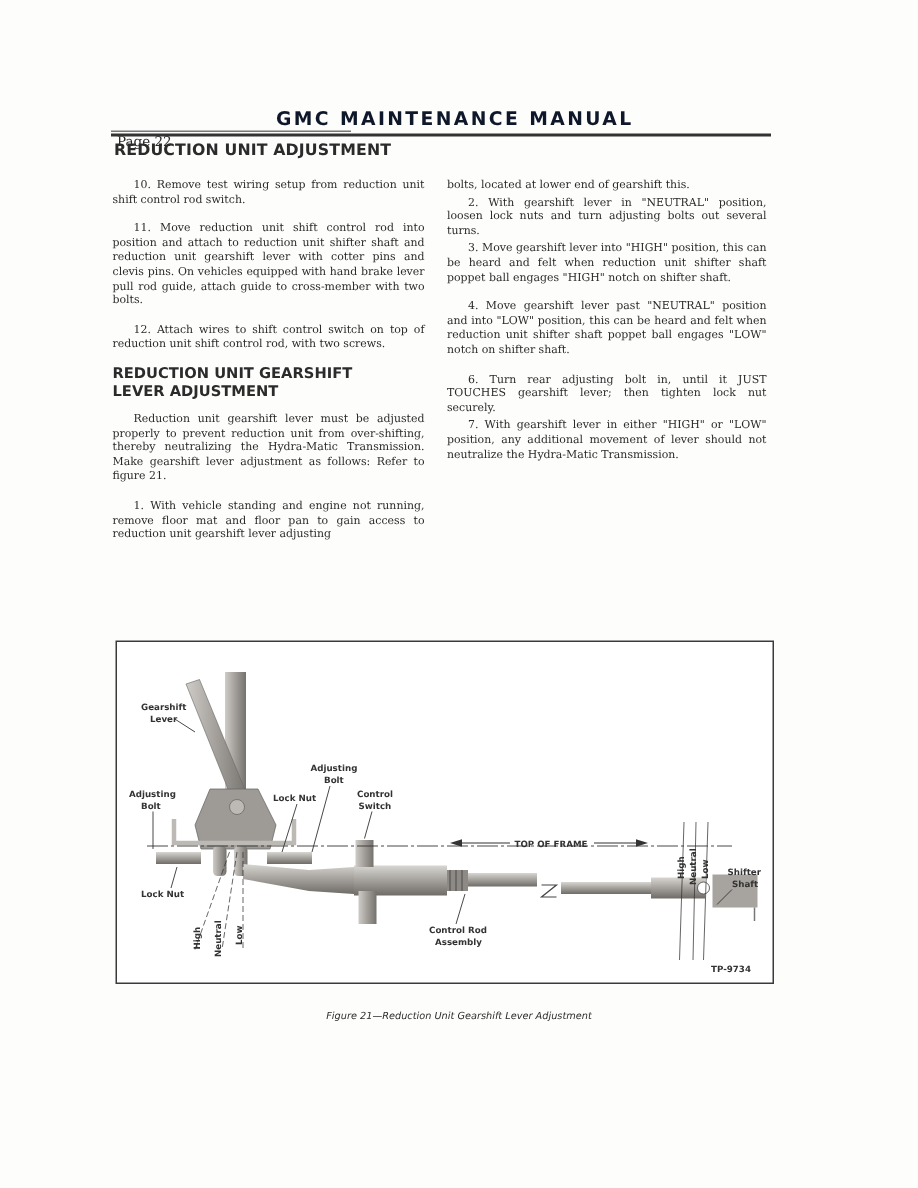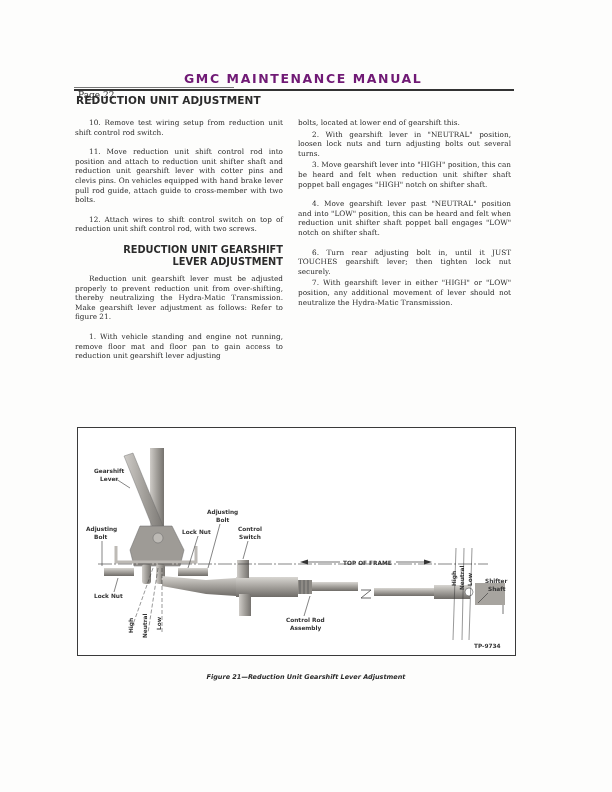--- a/index.html
+++ b/index.html
@@ -1,36 +1,36 @@
 <!DOCTYPE html>
 <html><head>
 <meta charset="utf-8">
 <style>
   html, body { margin: 0; padding: 0; background: #ffffff; }
   body { width: 612px; height: 792px; position: relative; overflow: hidden; }
   .page { position: absolute; left: 0; top: 0; width: 612px; height: 792px; background: #fdfdfc; }
 
   .hdr-page { position: absolute; left: 78px; top: 90px; font-family: "DejaVu Serif", serif; font-size: 9px; color: #2a2a2a; }
-  .hdr-title { position: absolute; left: 184px; top: 71px; font-family: "DejaVu Sans", sans-serif; font-weight: bold; font-size: 12.5px; letter-spacing: 1.6px; color: #701a75; }
+  .hdr-title { position: absolute; left: 184px; top: 71px; font-family: "DejaVu Sans", sans-serif; font-weight: bold; font-size: 12.5px; letter-spacing: 1.6px; color: #0f172a; }
   .hdr-rule { position: absolute; left: 74px; top: 89px; width: 440px; height: 2px; background: #333; }
   .hdr-rule2 { position: absolute; left: 74px; top: 87px; width: 160px; height: 1px; background: #777; }
   .sec-title { position: absolute; left: 76px; top: 94px; font-family: "DejaVu Sans", sans-serif; font-weight: bold; font-size: 10.5px; color: #2b2b2b; letter-spacing: 0.1px; }
 
   .col { position: absolute; font-family: "DejaVu Serif", serif; font-size: 7.3px; line-height: 9.6px; color: #2a2a2a; text-align: justify; }
   .col-left { left: 75px; top: 118px; width: 208px; }
   .col-right { left: 298px; top: 118px; width: 213px; }
   .para { margin: 0 0 10px 0; text-indent: 14px; }
   .para.tight { margin-bottom: 0; }
   .para.noindent { text-indent: 0; }
-  .subhead { font-family: "DejaVu Sans", sans-serif; font-weight: bold; font-size: 9.8px; line-height: 12px; text-align: right; color: #2b2b2b; margin: 2px 0 6px 0; }
+  .subhead { font-family: "DejaVu Sans", sans-serif; font-weight: bold; font-size: 9.8px; line-height: 12px; text-align: left; color: #2b2b2b; margin: 2px 0 6px 0; }
 
   .figure { position: absolute; left: 77px; top: 427px; width: 437px; height: 227px; border: 1.5px solid #3a3a3a; background: #fff; }
   .figure svg { position: absolute; left: 0; top: 0; }
   .lbl { font-family: "DejaVu Sans", sans-serif; font-weight: bold; font-size: 5.8px; fill: #333; }
-  .caption { position: absolute; left: 0; width: 612px; top: 673px; text-align: center; font-family: "DejaVu Sans", sans-serif; font-style: italic; font-weight: bold; font-size: 6.5px; color: #2b2b2b; }
+  .caption { position: absolute; left: 0; width: 612px; top: 673px; text-align: center; font-family: "DejaVu Sans", sans-serif; font-style: italic; font-weight: normal; font-size: 6.5px; color: #2b2b2b; }
 </style>
 </head>
 <body>
 
 <div class="page">
   <div class="hdr-page">Page 22</div>
   <div class="hdr-title">GMC MAINTENANCE MANUAL</div>
   <div class="hdr-rule2"></div>
   <div class="hdr-rule"></div>
   <div class="sec-title">REDUCTION UNIT ADJUSTMENT</div>

